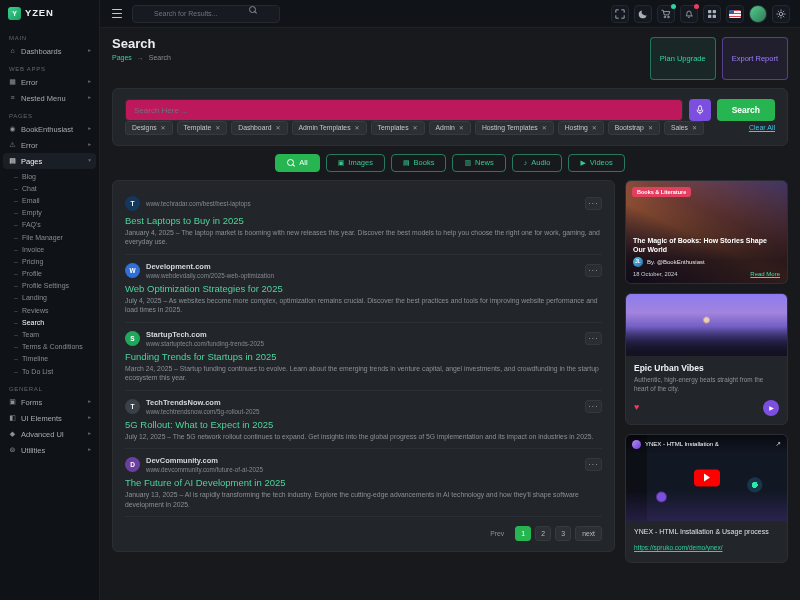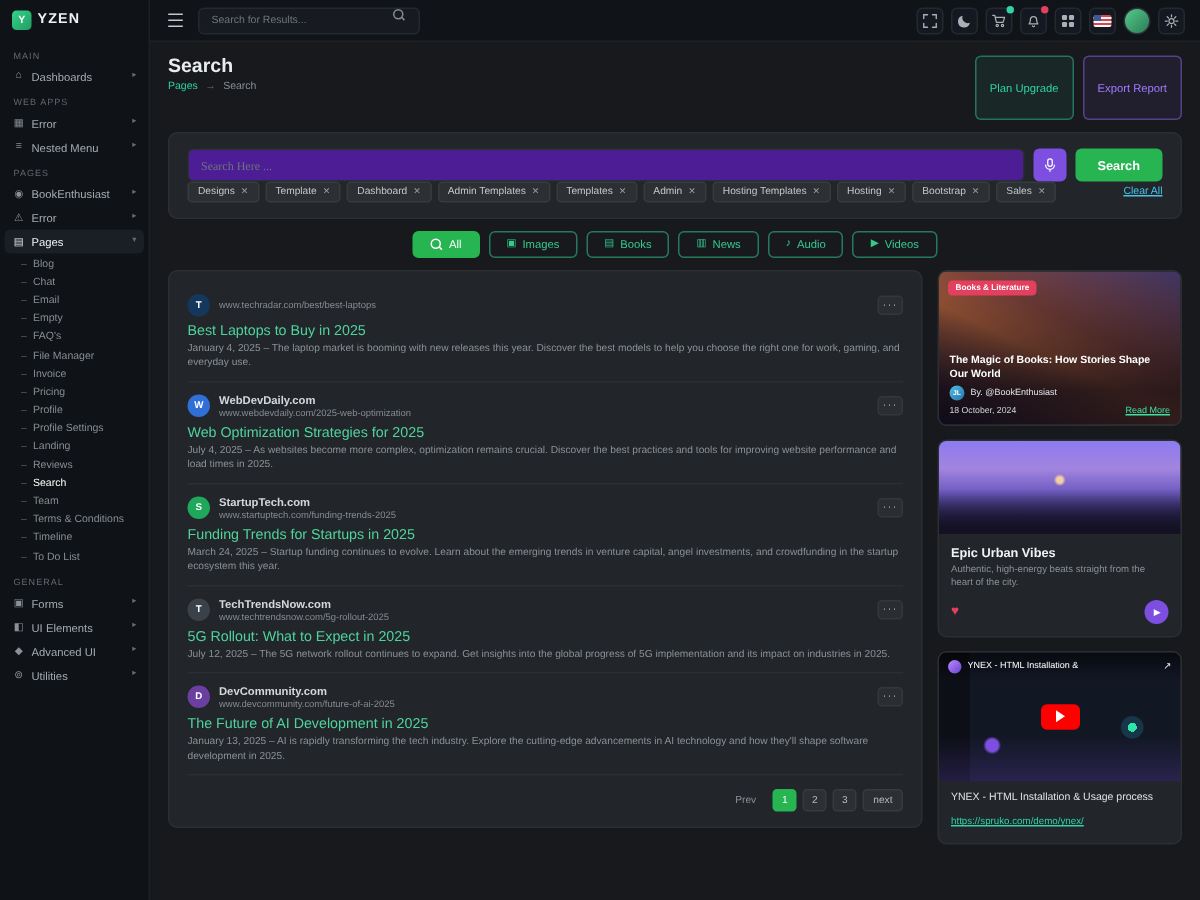--- a/index.html
+++ b/index.html
@@ -22,21 +22,21 @@
   .s-kids{padding:1px 0 2px}
   .s-child{font-size:7px;color:#868d93;padding:2.6px 6px 2.6px 22px;cursor:pointer;position:relative;white-space:nowrap;overflow:hidden;text-overflow:ellipsis}
   .s-child::before{content:"–";position:absolute;left:14px;color:#5a6066}
   .s-child.on{color:#ffffff}
 
   
   .main-col{flex:1;min-width:0;display:flex;flex-direction:column}
   .topbar{height:28px;flex-shrink:0;background:#101318;border-bottom:1px solid #1e2227;display:flex;align-items:center;gap:8px;padding:0 10px}
   .hamburger{display:flex;flex-direction:column;justify-content:center;cursor:pointer;padding:2px}
   .hamburger i{display:block;width:10px;height:1.4px;background:#c3c8cd;margin:1.3px 0;border-radius:1px}
-  .h-search{width:148px;height:18px;background:#171b21;border:1px solid #242930;border-radius:4px;display:flex;gap:4px;padding:0 8px}
+  .h-search{width:148px;height:18px;background:#171b21;border:1px solid #242930;border-radius:4px;display:flex;gap:4px;padding:0 21px}
   .h-search input{flex:1;min-width:0;background:transparent;border:0;outline:0;color:#d9dde1;font-size:7px;font-family:inherit}
   .h-search input::placeholder{color:#6d747b}
   .mag{width:9px;height:9px;position:relative;display:inline-block;flex-shrink:0}
   .mag::before{content:"";position:absolute;width:5px;height:5px;border:1.1px solid currentColor;border-radius:50%;left:0;top:0}
   .mag::after{content:"";position:absolute;width:3.4px;height:1.1px;background:currentColor;transform:rotate(45deg);left:4.6px;top:6px}
   .h-search .mag{color:#868d93}
   .h-icons{margin-left:auto;display:flex;align-items:center;gap:5px}
   .ibtn{width:18px;height:18px;border:1px solid #242930;border-radius:4px;background:#141820;display:flex;align-items:center;justify-content:center;color:#aab0b6;position:relative;cursor:pointer}
   .ibtn svg{display:block}
   .dot{position:absolute;top:-2px;right:-2px;width:5px;height:5px;border-radius:50%}
@@ -51,21 +51,21 @@
   .pg-title{font-size:13px;font-weight:700;color:#eaedef;line-height:1.1}
   .crumbs{font-size:7px;margin-top:3px;color:#868d93}
   .crumbs .c1{color:#2fd3a4;cursor:pointer}
   .crumbs .sep{margin:0 3px;color:#6a7076}
   .pg-actions{display:flex;gap:6px}
   .btn-upgrade{font-size:7.5px;padding:4px 9px;border-radius:4px;color:#2fd3a4;border:1px solid rgba(47,211,164,.45);background:rgba(47,211,164,.08);cursor:pointer;font-family:inherit}
   .btn-export{font-size:7.5px;padding:16px 9px;border-radius:4px;color:#a07cff;border:1px solid rgba(154,107,255,.45);background:rgba(154,107,255,.08);cursor:pointer;font-family:inherit}
 
   .search-panel{background:#222529;border:1px solid #2b2f34;border-radius:6px;padding:10px 12px;margin-bottom:8px}
   .sp-row{display:flex;gap:6px}
-  .sp-input{flex:1;height:22px;background:#4c1d95;border:1px solid #2b2f34;border-radius:4px;padding:0 8px;font-size:8px;color:#d9dde1;outline:0;font-family:Liberation Serif, serif}
+  .sp-input{flex:1;height:22px;background:#be185d;border:1px solid #2b2f34;border-radius:4px;padding:0 8px;font-size:8px;color:#d9dde1;outline:0;font-family:Liberation Sans, sans-serif}
   .sp-input::placeholder{color:#6d747b}
   .btn-mic{width:22px;height:22px;background:#7c4fe0;border:0;border-radius:4px;display:flex;align-items:center;justify-content:center;cursor:pointer}
   .btn-search{height:22px;padding:0 15px;background:#27b551;border:0;border-radius:4px;color:#fff;font-size:8.5px;font-weight:700;cursor:pointer;font-family:inherit}
   .sp-reco{font-size:7.5px;color:#ced3d7;margin:9px 0 6px}
   .chips{display:flex;flex-wrap:wrap;gap:4px;align-items:center}
   .chip{display:inline-flex;align-items:center;gap:4px;background:#2c3034;border:1px solid #363b40;color:#c2c7cc;font-size:6.8px;padding:2.4px 6px;border-radius:3px;cursor:pointer}
   .chip .x{font-size:6px;color:#979da3;cursor:pointer}
   .clear-all{margin-left:auto;font-size:7px;color:#45c6e8;text-decoration:underline;cursor:pointer}
 
   .filter-row{display:flex;justify-content:center;gap:6px;margin-bottom:8px}
@@ -394,21 +394,21 @@
             <a class="r-title">Best Laptops to Buy in 2025</a>
             <div class="r-desc">January 4, 2025 – The laptop market is booming with new releases this year. Discover the best models to help you choose the right one for work, gaming, and everyday use.</div>
           </div>
 
           <div class="r-item">
             <div class="r-top">
               <span class="fav f2">
                   <span>W</span>
                 </span>
               <div class="r-meta">
-                <div class="r-site">WebDevDaily.com</div>
+                <div class="r-site">Development.com</div>
                 <div class="r-url">www.webdevdaily.com/2025-web-optimization</div>
               </div>
               <button class="r-menu">
                   <span>···</span>
                 </button>
             </div>
             <a class="r-title">Web Optimization Strategies for 2025</a>
             <div class="r-desc">July 4, 2025 – As websites become more complex, optimization remains crucial. Discover the best practices and tools for improving website performance and load times in 2025.</div>
           </div>
 

